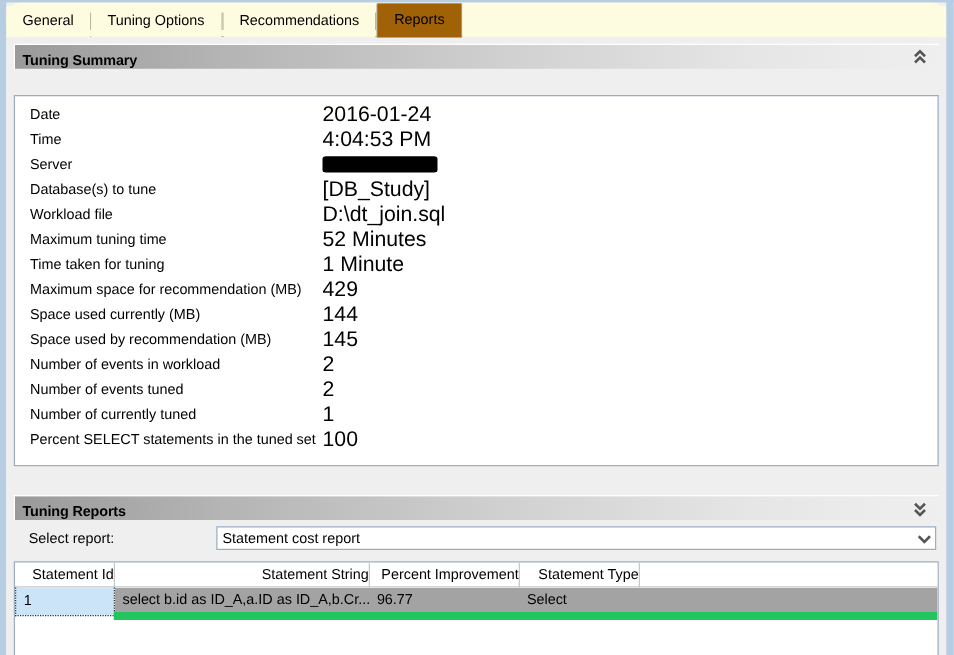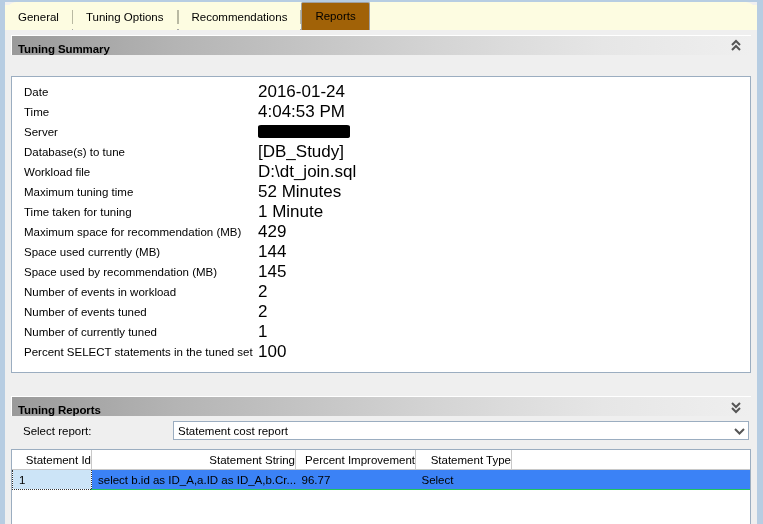--- a/index.html
+++ b/index.html
@@ -250,24 +250,24 @@
     overflow: hidden;
     cursor: default;
   }
   table.grid th.last-col {
     border-right: none;
   }
   table.grid td {
     height: 19px;
     font-size: 11.5px;
     padding: 0 0 0 6px;
-    background: #3b82f6;
-    white-space: nowrap;
-    overflow: hidden;
-    border-bottom: 1px solid #22c55e;
+    background: #a3a3a3;
+    white-space: nowrap;
+    overflow: hidden;
+    border-bottom: 7px solid #22c55e;
     cursor: default;
   }
   table.grid td.sel {
     background: #cce4f7;
     border: 1px dotted #333;
     box-sizing: border-box;
   }
   col.c1 { width: 79px; }
   col.c2 { width: 204px; }
   col.c3 { width: 120px; }

